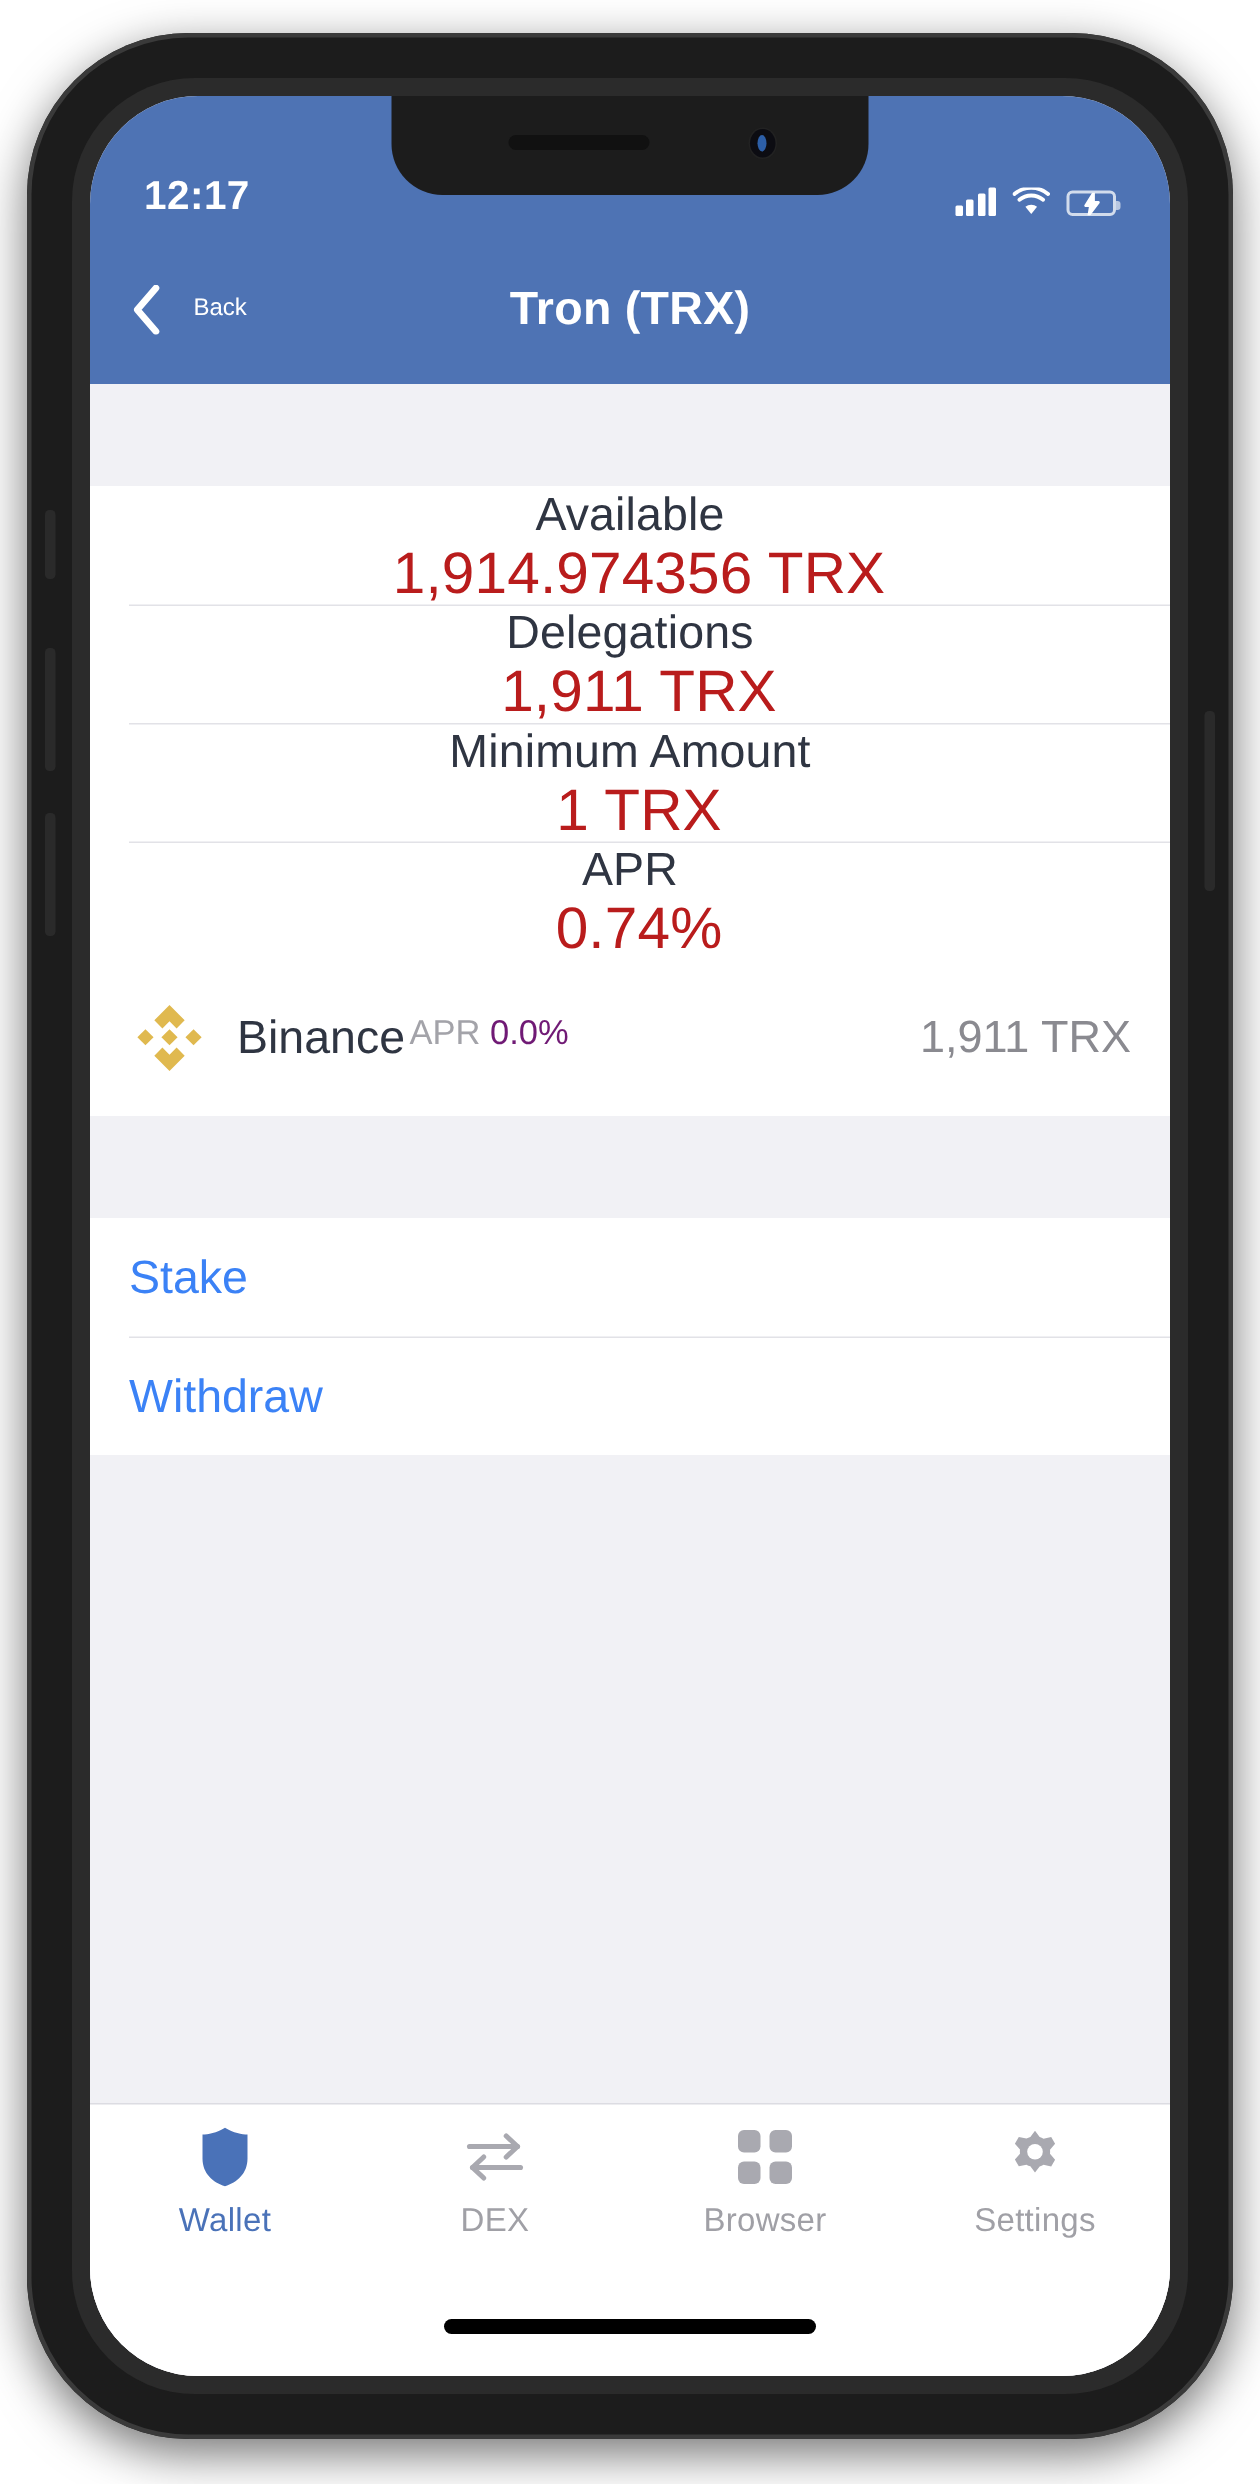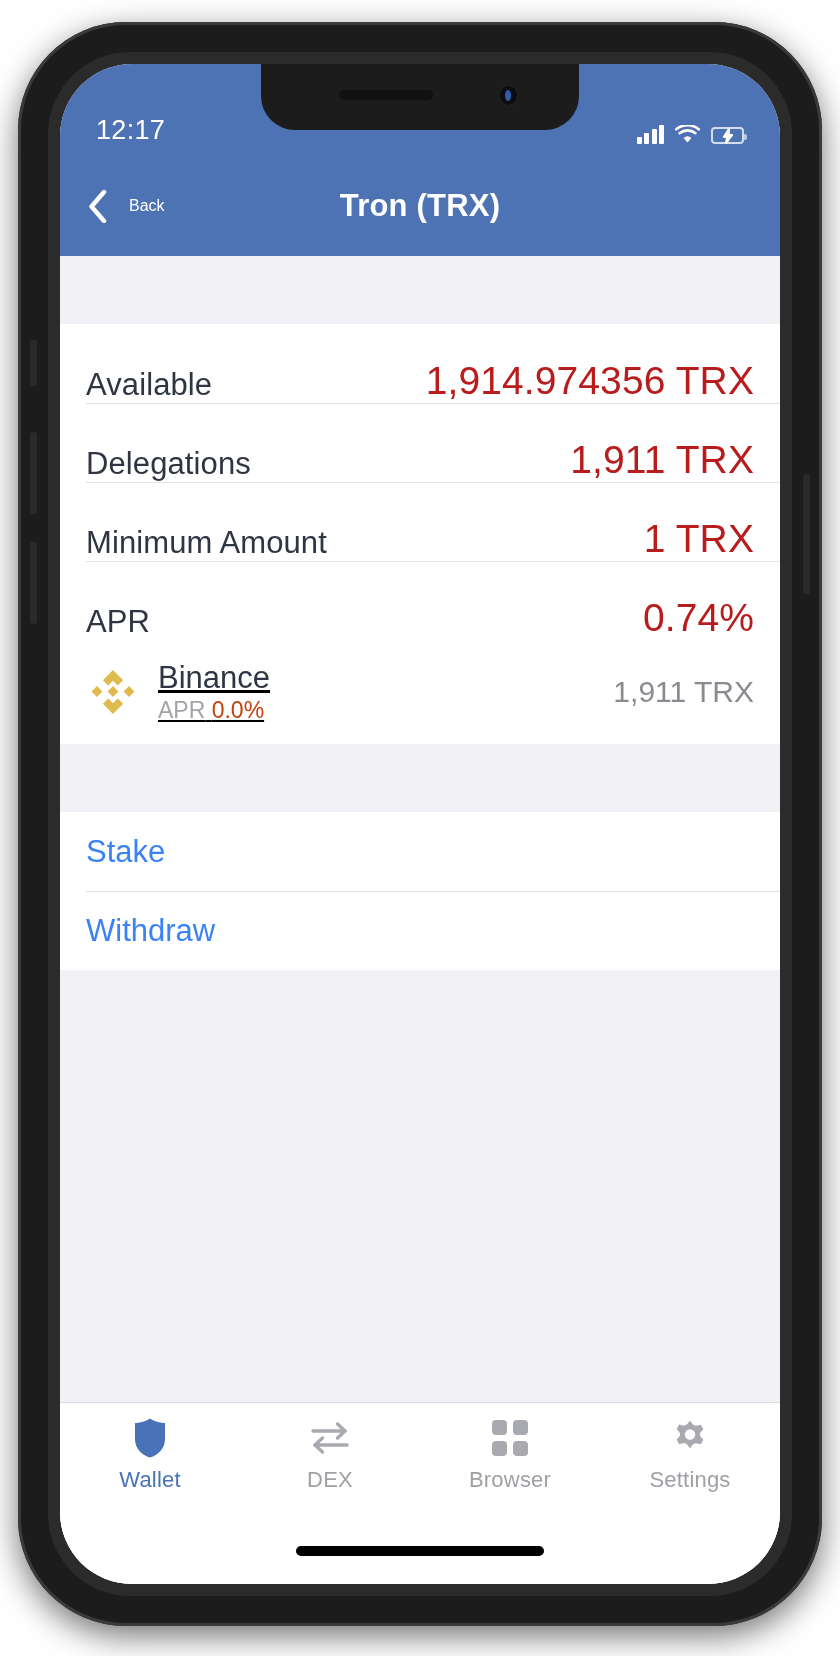--- a/index.html
+++ b/index.html
@@ -68,21 +68,21 @@
 
   
   #status-bar {
     position: relative;
     height: 92px;
     background: #4e73b4;
     display: flex; align-items: flex-end; justify-content: space-between;
     padding: 0 36px 8px 36px;
   }
   #status-time {
-    color: #fff; font-size: 27px; font-weight: normal; letter-spacing: .3px;
+    color: #fff; font-size: 27px; font-weight: bold; letter-spacing: .3px;
     padding-bottom: 2px;
   }
   #status-right { display: flex; align-items: flex-end; gap: 11px; padding-bottom: 4px; }
   .signal-bars { display: flex; align-items: flex-end; gap: 2.5px; height: 19px; }
   .signal-bars i { display: block; width: 5px; background: #fff; border-radius: 1px; }
   .signal-bars i:nth-child(1) { height: 7px; }
   .signal-bars i:nth-child(2) { height: 11px; }
   .signal-bars i:nth-child(3) { height: 15px; }
   .signal-bars i:nth-child(4) { height: 19px; }
   .battery {
@@ -125,23 +125,24 @@
     display: flex; flex-direction: column;
     overflow: hidden;
   }
   .spacer { background: #f1f1f5; }
   #spacer-top { height: 68px; }
   #spacer-mid { height: 68px; }
 
   .card { background: #ffffff; }
   .info-row {
     height: 79px;
-    display: flex; align-items: flex-end; justify-content: space-between;
+    display: flex; align-items: center; justify-content: space-between;
     padding: 1px 26px 0 26px;
     position: relative;
+    flex-direction: column;
   }
   .info-row + .info-row::before {
     content: ""; position: absolute; left: 26px; right: 0; top: 0;
     height: 1px; background: #e2e2e7;
   }
   .info-label { font-size: 31px; color: #2f3542; letter-spacing: .1px; }
   .info-value { font-size: 39px; color: #b91c1c; letter-spacing: .1px; margin-left: 12px; }
 
   
   #section-header {
@@ -151,25 +152,25 @@
   }
   #section-header-text { font-size: 24px; color: #76767c; letter-spacing: .2px; }
 
   
   #validator-row {
     height: 104px; background: #fff;
     display: flex; align-items: center;
     padding: 0 26px;
   }
   #binance-logo { width: 54px; height: 54px; flex: 0 0 54px; margin-right: 18px; }
-  #validator-text { flex: 1 1 auto; display: flex; flex-direction: column; gap: 3px; text-decoration: underline; }
+  #validator-text { flex: 1 1 auto; display: flex; flex-direction: row; gap: 3px; }
   #validator-name { font-size: 31px; color: #2f3542; line-height: 1.05; }
   #validator-sub { font-size: 23px; line-height: 1.05; }
   #validator-apr-label { color: #a3a3a9; }
-  #validator-apr-value { color: #c2410c; }
+  #validator-apr-value { color: #701a75; }
   #validator-amount { font-size: 30px; color: #8a8a90; }
 
   
   .action-row {
     height: 79px; background: #fff;
     display: flex; align-items: center;
     padding: 0 26px; position: relative; cursor: pointer;
   }
   .action-row + .action-row::before {
     content: ""; position: absolute; left: 26px; right: 0; top: 0;

